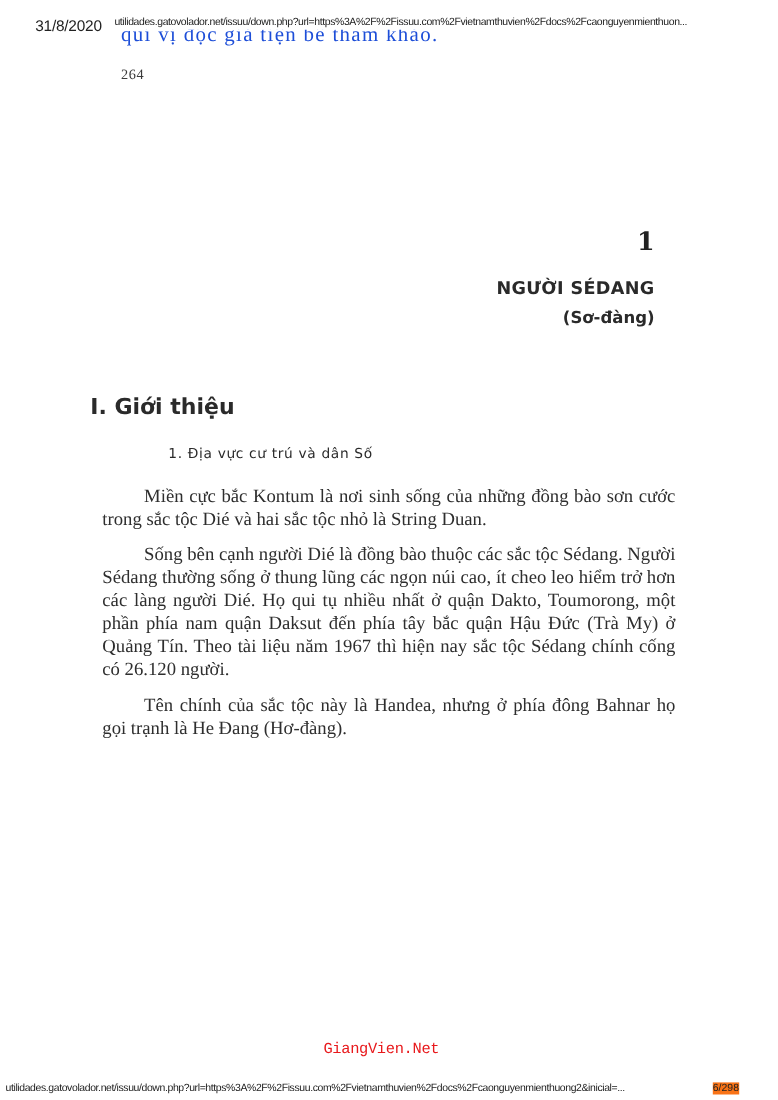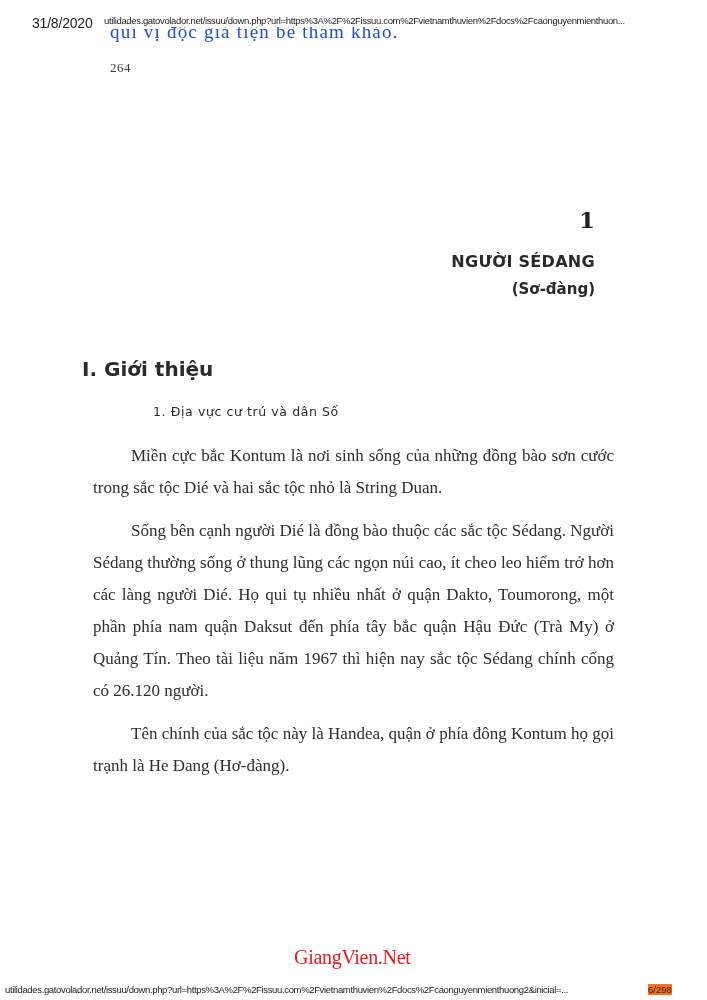--- a/index.html
+++ b/index.html
@@ -114,35 +114,35 @@
       letter-spacing: 0.6px;
       white-space: nowrap;
       margin-left: 24px;
     }
     .body-text {
       position: absolute;
       left: 93px;
       top: 440px;
       width: 521px;
       font-size: 17px;
-      line-height: 32px;
+      line-height: 21px;
       color: #2e2e2e;
     }
     .body-text p {
       margin: 0 0 11px 0;
       text-indent: 38px;
       text-align: justify;
       text-align-last: left;
     }
     .watermark {
       position: absolute;
       left: 294px;
       top: 946px;
-      font-family: Liberation Serif, serif;
-      font-size: 20px;
+      font-family: Liberation Mono, monospace;
+      font-size: 14px;
       color: #e8191c;
       letter-spacing: -0.3px;
       white-space: nowrap;
       background: rgba(255,255,255,0.0);
     }
     .print-footer-url {
       position: absolute;
       left: 5px;
       top: 984px;
       width: 630px;
@@ -187,20 +187,20 @@
 <div class="chapter-number">1</div>
 <div class="chapter-title">NGƯỜI SÉDANG</div>
 <div class="chapter-subtitle">(Sơ-đàng)</div>
 
 <div class="section-heading">I. Giới thiệu</div>
 <div class="subsection-heading">1. Địa vực cư trú và dân Số</div>
 
 <div class="body-text">
   <p>Miền cực bắc Kontum là nơi sinh sống của những đồng bào sơn cước trong sắc tộc Dié và hai sắc tộc nhỏ là String Duan.</p>
   <p>Sống bên cạnh người Dié là đồng bào thuộc các sắc tộc Sédang. Người Sédang thường sống ở thung lũng các ngọn núi cao, ít cheo leo hiểm trở hơn các làng người Dié. Họ qui tụ nhiều nhất ở quận Dakto, Toumorong, một phần phía nam quận Daksut đến phía tây bắc quận Hậu Đức (Trà My) ở Quảng Tín. Theo tài liệu năm 1967 thì hiện nay sắc tộc Sédang chính cống có 26.120 người.</p>
-  <p>Tên chính của sắc tộc này là Handea, quận ở phía đông Kontum họ gọi trạnh là He Đang (Hơ-đàng).</p>
+  <p>Tên chính của sắc tộc này là Handea, nhưng ở phía đông Bahnar họ gọi trạnh là He Đang (Hơ-đàng).</p>
 </div>
 
 <div class="watermark">GiangVien.Net</div>
 
 <div class="footer-mask"></div>
 <div class="print-footer-url">utilidades.gatovolador.net/issuu/down.php?url=https%3A%2F%2Fissuu.com%2Fvietnamthuvien%2Fdocs%2Fcaonguyenmienthuong2&amp;inicial=...</div>
 <div class="print-footer-page">6/298</div>
 
 </body></html>

